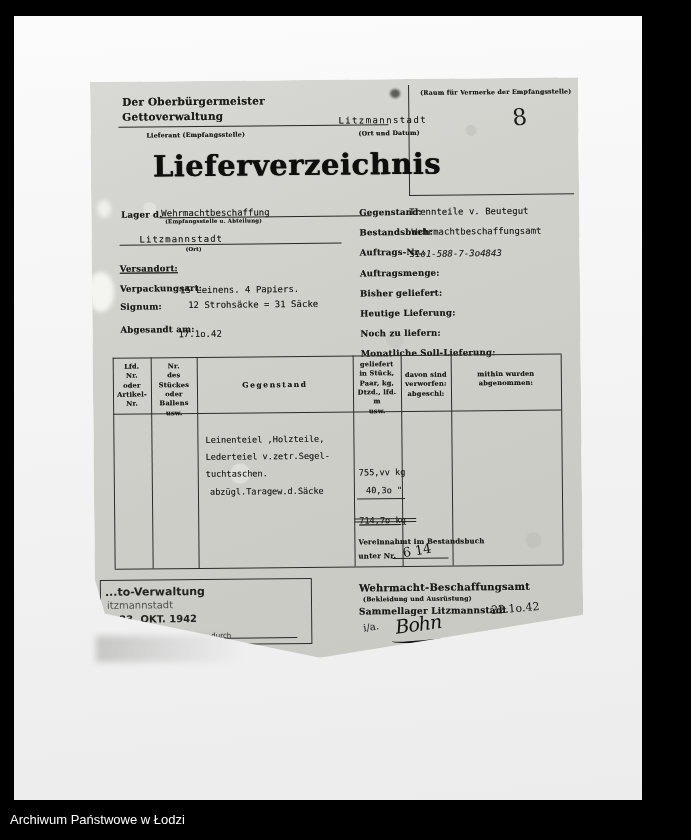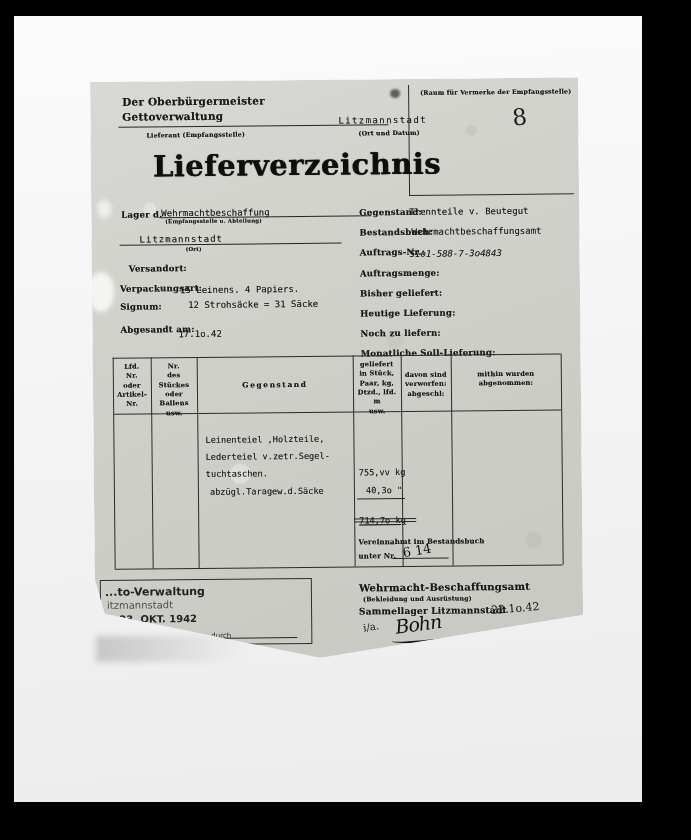--- a/index.html
+++ b/index.html
@@ -116,21 +116,21 @@
 
     <div class="fr fl" style="left:30px;top:128px;">Lager d.</div>
     <div class="tw fv" style="left:70px;top:127px;">Wehrmachtbeschaffung</div>
     <div class="fr sub" style="left:74px;top:137px;">(Empfangsstelle u. Abteilung)</div>
     <div class="rule" style="left:68px;top:136px;width:212px;"></div>
 
     <div class="rule" style="left:28px;top:163px;width:222px;"></div>
     <div class="tw fv" style="left:48px;top:153px;letter-spacing:1px;">Litzmannstadt</div>
     <div class="fr sub" style="left:94px;top:165px;">(Ort)</div>
 
-    <div class="fr fl" style="left:37px;top:182px;">Versandort:</div>
+    <div class="fr fl" style="left:28px;top:182px;text-decoration:underline;">Versandort:</div>
 
     <div class="fr fl" style="left:28px;top:202px;">Verpackungsart:</div>
     <div class="tw fv" style="left:88px;top:204px;">15 Leinens. 4 Papiers.</div>
 
     <div class="fr fl" style="left:28px;top:220px;">Signum:</div>
     <div class="tw fv" style="left:96px;top:219px;">12 Strohsäcke = 31 Säcke</div>
 
     <div class="fr fl" style="left:28px;top:243px;">Abgesandt am:</div>
     <div class="tw fv" style="left:86px;top:248px;">17.1o.42</div>
 
@@ -230,14 +230,17 @@
     <div class="fr fnote" style="left:42px;top:601px;width:420px;white-space:normal;line-height:1.45;">1. Rechnung einfach, Lieferverzeichnis doppelt (weiß und rosa) ohne Anschreiben an die Post der Empfangsstelle einsenden.   Rosa erhält Firma zurück.</div>
     <div class="fr fnote" style="left:42px;top:621px;">2. Lieferbedingungen und Sonderbestimmungen beachten.</div>
     <div class="fr fnote" style="left:42px;top:632px;">3. Größenangabe nicht vergessen.</div>
     <div class="fr fnote" style="left:42px;top:643px;">4. Angabe, ob Rücksendung.</div>
   </div>
 
   <div style="position:absolute;left:96px;top:636px;width:210px;height:26px;
               background:linear-gradient(100deg,rgba(120,120,118,.35),rgba(255,255,255,0) 70%);
               filter:blur(3px);pointer-events:none;"></div>
 
+  <div class="archbar">
+    <span>Archiwum Państwowe w Łodzi</span>
+  </div>
 
 </div>
 
 </body></html>

